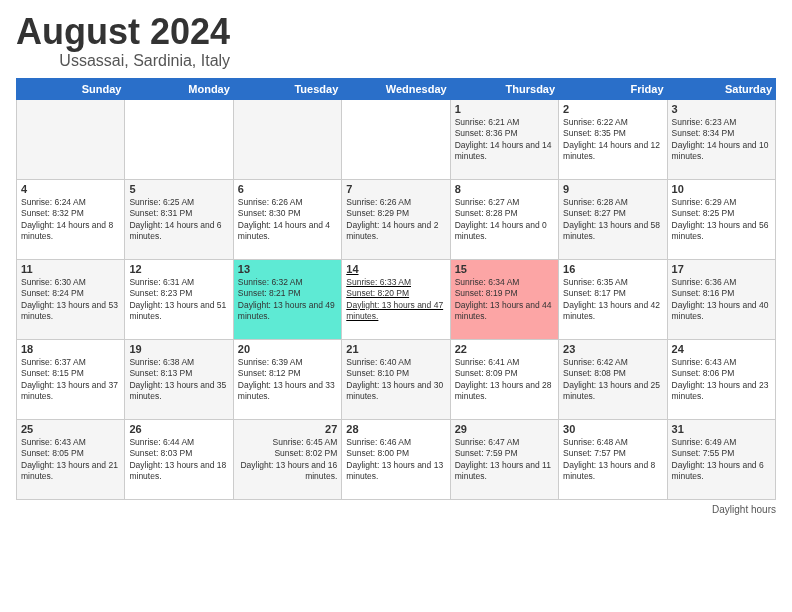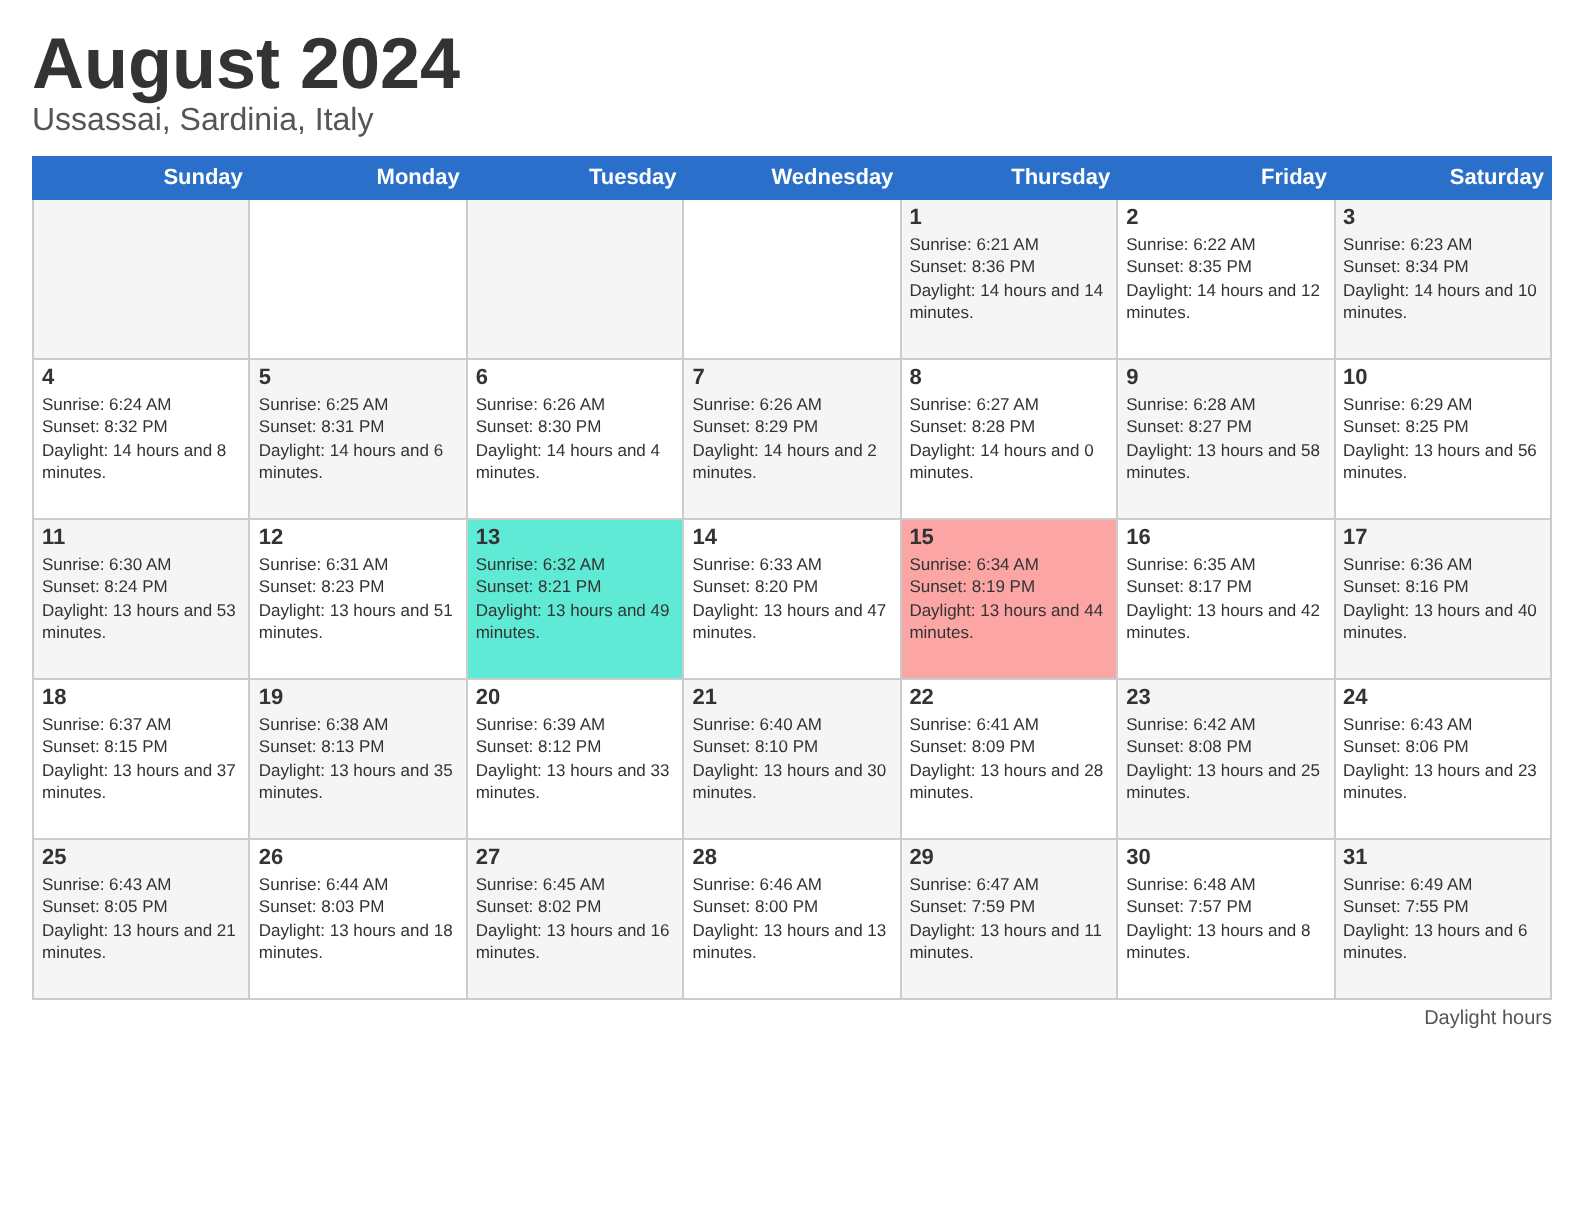--- a/index.html
+++ b/index.html
@@ -40,20 +40,21 @@
     .logo-blue {
       color: #1a5ca8;
       font-weight: bold;
     }
     .logo-icon {
       margin-left: 2px;
       width: 18px;
       height: 18px;
     }
     .title-block {
+      text-align: right;
     }
     .month-title {
       font-size: 36px;
       font-weight: bold;
       color: #333;
       line-height: 1.1;
     }
     .location-title {
       font-size: 16px;
       color: #555;
@@ -220,21 +221,21 @@
             <div class="day-info">Sunrise: 6:31 AM</div>
             <div class="day-info">Sunset: 8:23 PM</div>
             <div class="day-info">Daylight: 13 hours and 51 minutes.</div>
           </td>
           <td style="background-color: #5eead4; margin-left: 44px;">
             <div class="day-number">13</div>
             <div class="day-info">Sunrise: 6:32 AM</div>
             <div class="day-info">Sunset: 8:21 PM</div>
             <div class="day-info">Daylight: 13 hours and 49 minutes.</div>
           </td>
-          <td style="background-color: rgb(255, 255, 255);">
+          <td style="background-color: rgb(255, 255, 255); text-decoration: underline;">
             <div class="day-number">14</div>
             <div class="day-info">Sunrise: 6:33 AM</div>
             <div class="day-info">Sunset: 8:20 PM</div>
             <div class="day-info">Daylight: 13 hours and 47 minutes.</div>
           </td>
           <td style="background-color: #fca5a5;">
             <div class="day-number">15</div>
             <div class="day-info">Sunrise: 6:34 AM</div>
             <div class="day-info">Sunset: 8:19 PM</div>
             <div class="day-info">Daylight: 13 hours and 44 minutes.</div>
@@ -302,21 +303,21 @@
             <div class="day-info">Sunrise: 6:43 AM</div>
             <div class="day-info">Sunset: 8:05 PM</div>
             <div class="day-info">Daylight: 13 hours and 21 minutes.</div>
           </td>
           <td style="background-color: rgb(255, 255, 255);">
             <div class="day-number">26</div>
             <div class="day-info">Sunrise: 6:44 AM</div>
             <div class="day-info">Sunset: 8:03 PM</div>
             <div class="day-info">Daylight: 13 hours and 18 minutes.</div>
           </td>
-          <td style="background-color: rgb(245, 245, 245);">
+          <td style="background-color: rgb(245, 245, 245); text-align: right;">
             <div class="day-number">27</div>
             <div class="day-info">Sunrise: 6:45 AM</div>
             <div class="day-info">Sunset: 8:02 PM</div>
             <div class="day-info">Daylight: 13 hours and 16 minutes.</div>
           </td>
           <td style="background-color: rgb(255, 255, 255);">
             <div class="day-number">28</div>
             <div class="day-info">Sunrise: 6:46 AM</div>
             <div class="day-info">Sunset: 8:00 PM</div>
             <div class="day-info">Daylight: 13 hours and 13 minutes.</div>

